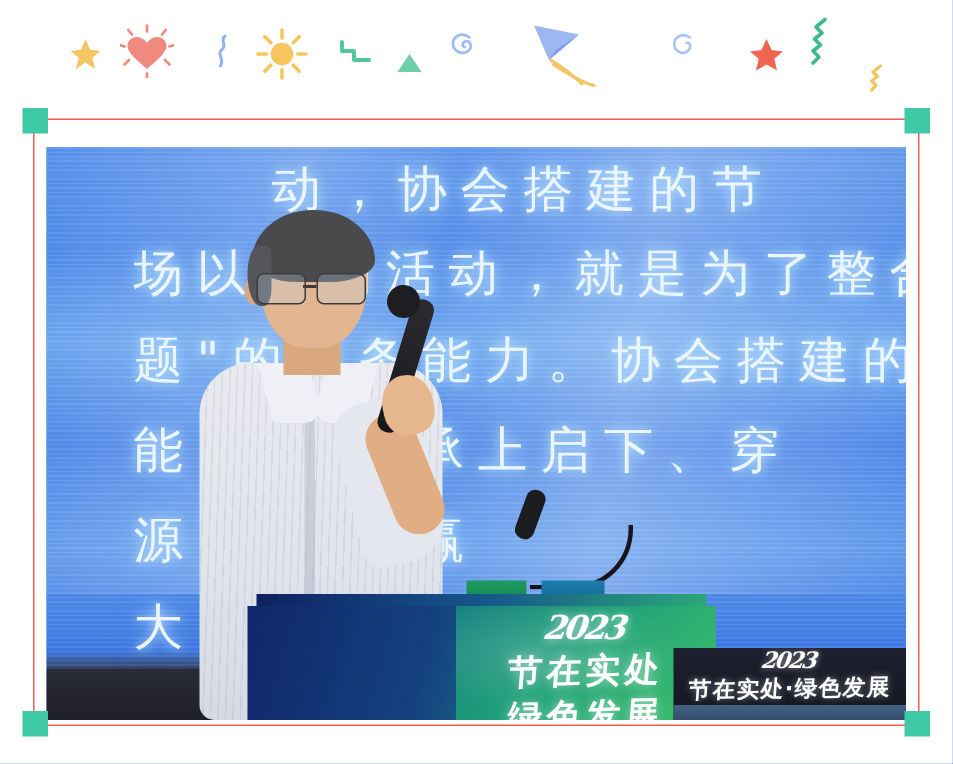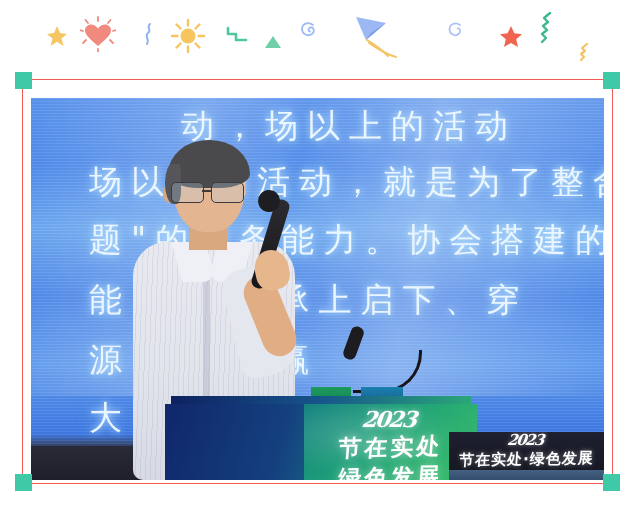--- a/index.html
+++ b/index.html
@@ -326,21 +326,21 @@
     <path d="M3 20 L6 17 L3 14 L7 11 L4 8 L9 4" stroke="#f3c464" stroke-width="2.2" fill="none" stroke-linecap="round" stroke-linejoin="round"></path>
   </svg>
 </div>
 
 <div class="photo">
 
   <div class="led-wall"></div>
   <div class="led-sheen"></div>
 
   <div class="screen-text">
-    <div class="line l1">动，场以上的活动</div>
+    <div class="line l1">动，协会搭建的节</div>
     <div class="line l2">场以上的活动，就是为了整合</div>
     <div class="line l3">题"的服务能力。协会搭建的节</div>
     <div class="line l4">能        间发挥承上启下、穿</div>
     <div class="line l5">源                合作共赢</div>
     <div class="line l6">大                我们会组</div>
   </div>
 
   <div class="led-dark-floor"></div>
 
   <div class="person">

